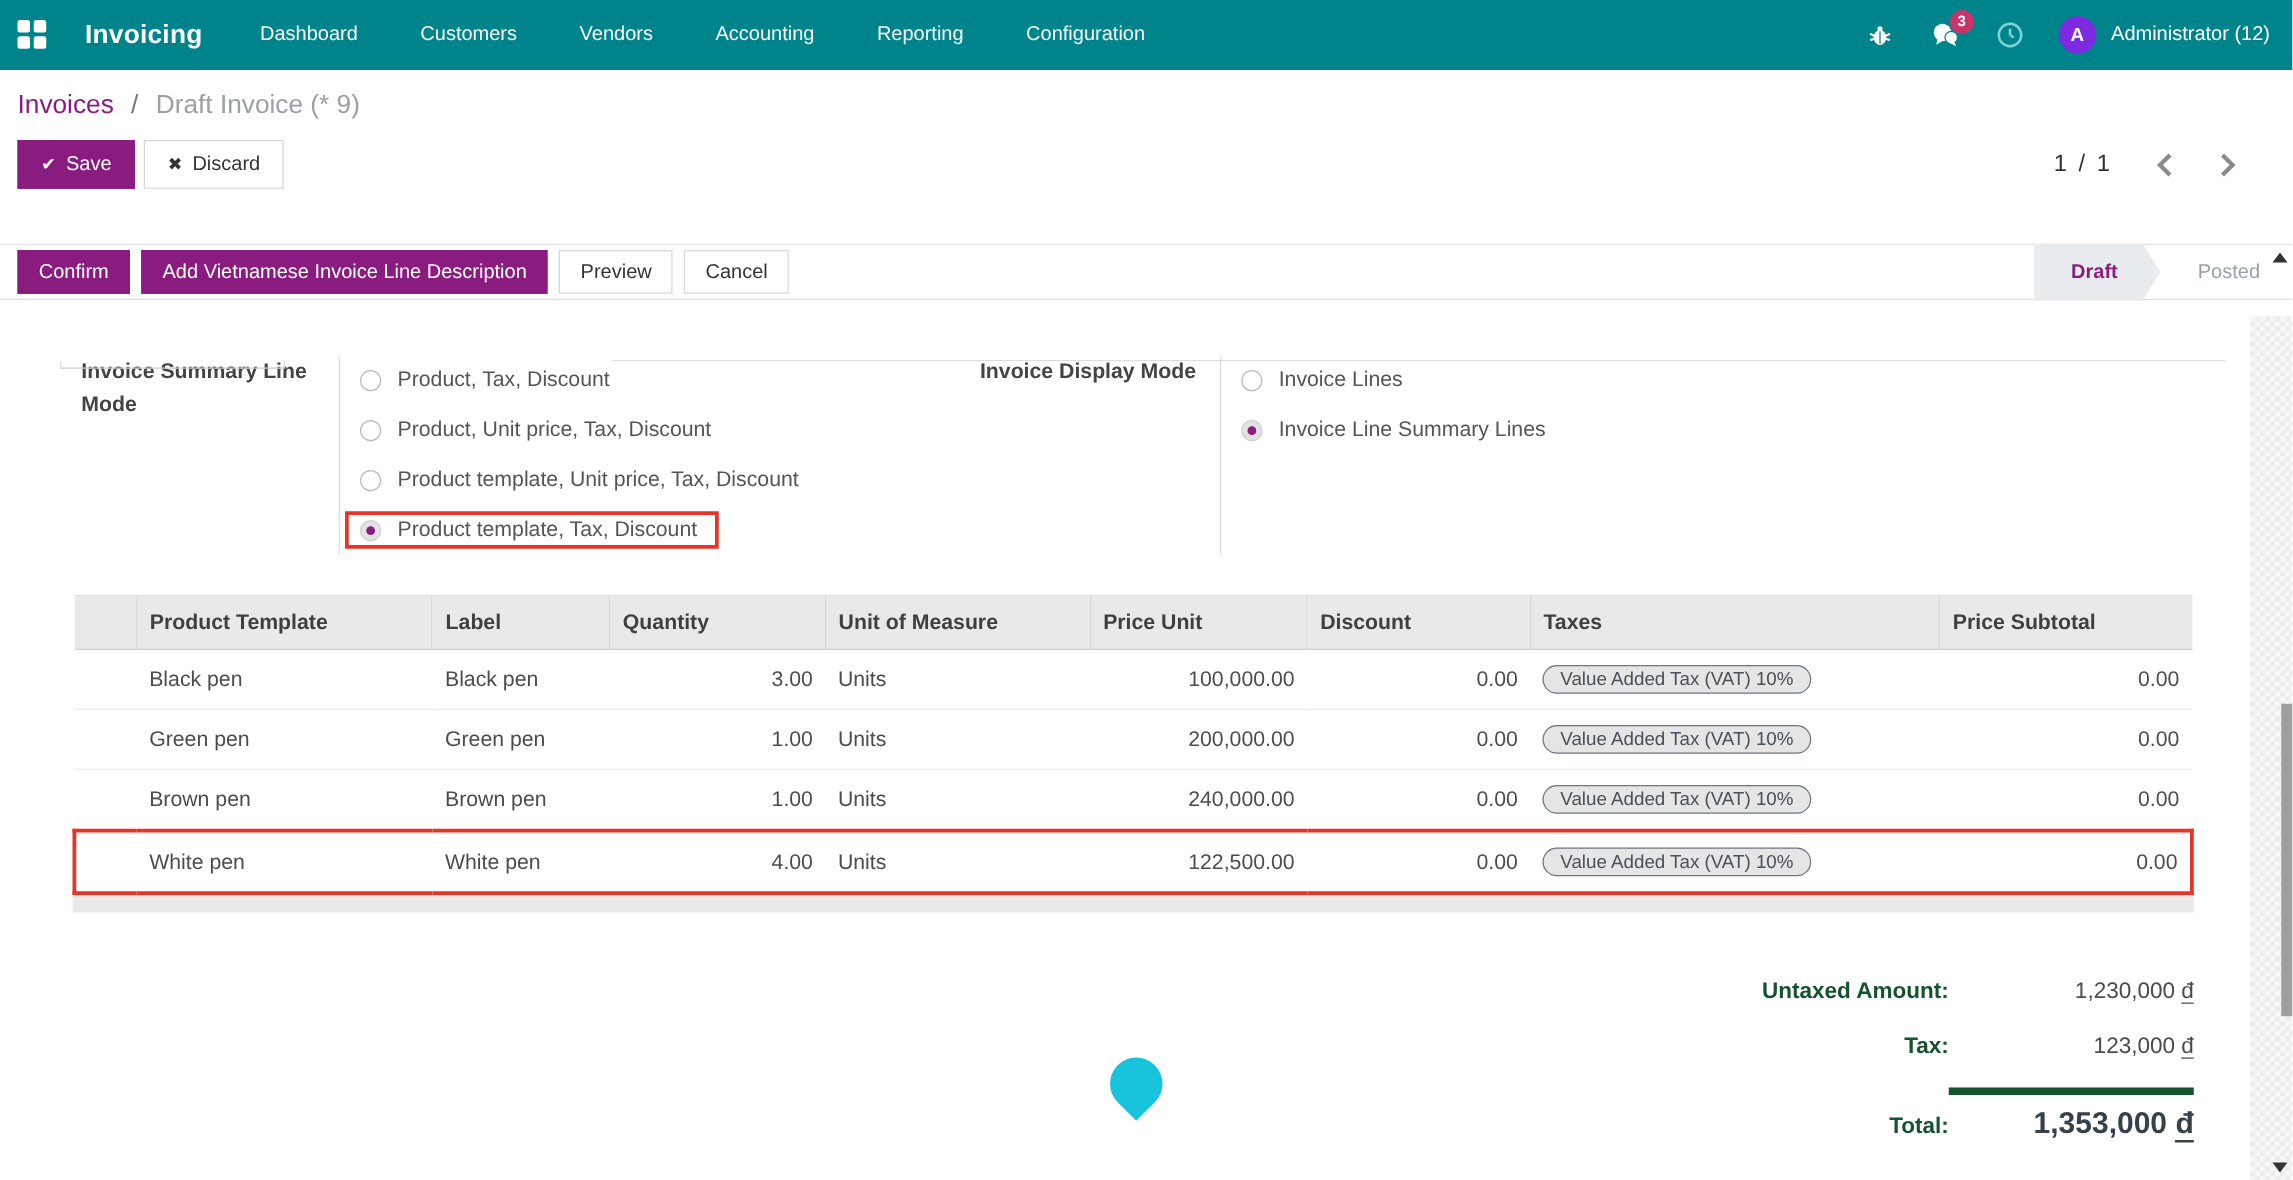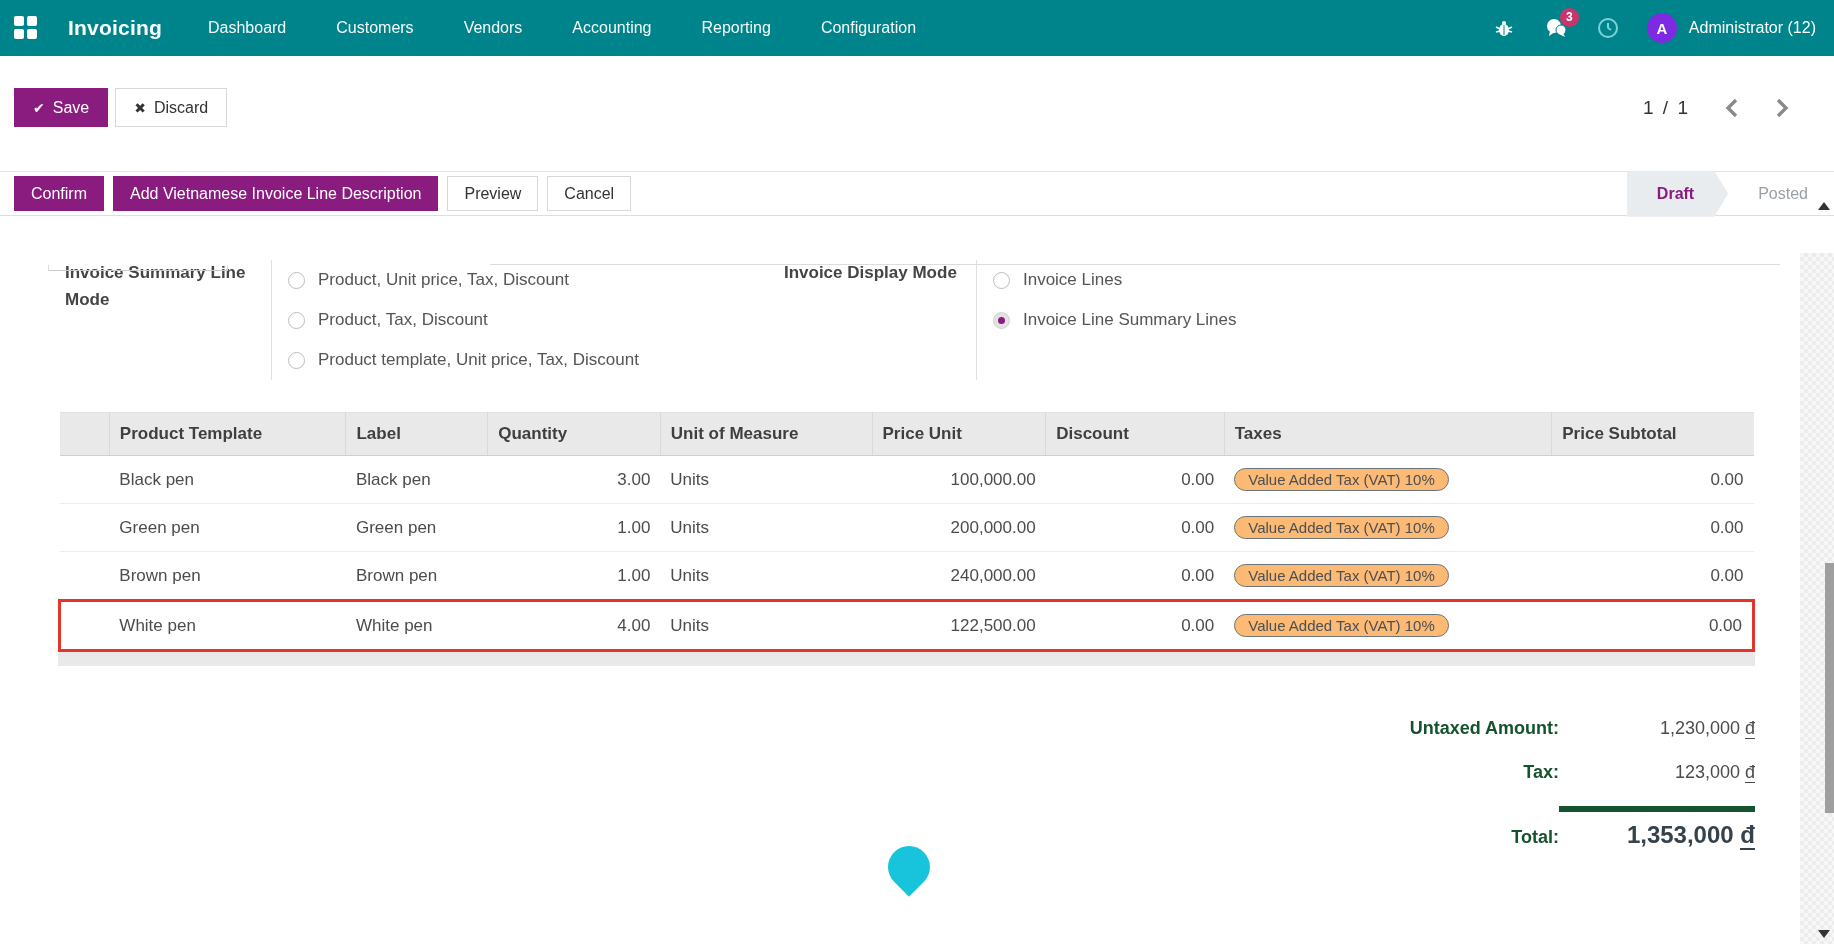--- a/index.html
+++ b/index.html
@@ -78,21 +78,21 @@
   
   .lines-table { margin:32px 0 0 58px; width:1697px; border-collapse:collapse; font-size:17px; }
   .lines-table th { background:#e9e9e9; color:#3f3f3f; font-weight:700; text-align:left;
     padding:11px 10px; border-bottom:1px solid #cfcfcf; border-top:1px solid #e0e0e0;
     border-right:1px solid #d9d9d9; white-space:nowrap; }
   .lines-table th:last-child { border-right:none; }
   .lines-table td { padding:12px 10px; border-top:1px solid #ececec; white-space:nowrap; color:#4c4c4c;}
   .lines-table tr:first-child td { border-top:none; }
   .num { text-align:right; }
   .tax-pill { display:inline-block; border:1px solid #6c757d; border-radius:14px;
-    padding:2px 13px; font-size:15px; color:#495057; background:#fdba74; cursor:pointer;}
+    padding:2px 13px; font-size:15px; color:#495057; background:#e5e5e5; cursor:pointer;}
   tr.highlight td { border-top:3px solid #e5352b; border-bottom:3px solid #e5352b; }
   tr.highlight td:first-child { border-left:3px solid #e5352b; }
   tr.highlight td:last-child { border-right:3px solid #e5352b; }
   .table-footer-bar { margin-left:58px; width:1697px; height:14px; background:#e9e9e9; }
 
   
   .totals { margin:52px 79px 0 0; display:flex; flex-direction:column; align-items:flex-end; gap:23px; }
   .total-line { display:flex; align-items:baseline; }
   .total-label { font-size:18px; font-weight:700; color:#14532d; text-align:right; width:420px; }
   .total-value { font-size:18px; color:#4c4c4c; text-align:right; width:196px; }
@@ -169,20 +169,25 @@
           <line x1="11" y1="6" x2="11" y2="11" stroke="#7fd2d6" stroke-width="2"></line>
           <line x1="11" y1="11" x2="14" y2="13" stroke="#7fd2d6" stroke-width="2"></line>
         </svg>
       </div>
       <div class="avatar">A</div>
       <div class="user-name">Administrator (12)</div>
     </div>
   </div>
 
   <div class="control-panel">
+    <div class="breadcrumb">
+      <span class="parent">Invoices</span>
+      <span class="sep">/</span>
+      <span class="current">Draft Invoice (* 9)</span>
+    </div>
     <div class="action-row">
       <button class="btn btn-primary">
         <span class="glyph">✔</span><span>Save</span>
       </button>
       <button class="btn btn-default" style="margin-left:7px;">
         <span class="glyph">✖</span><span>Discard</span>
       </button>
       <div class="pager">
         <span class="pager-count">1 / 1</span>
         <span class="pager-arrow">
@@ -213,29 +218,35 @@
   <div class="sheet">
     <div class="tab-remnant-line1"></div>
     <div class="tab-remnant-line2"></div>
 
     <div class="form-row">
       <div class="field-group">
         <div class="field-label">Invoice Summary Line Mode</div>
         <div class="options">
           <div class="option">
             <span class="radio"></span>
+            <span>Product, Tax, Discount</span>
+          </div>
+          <div class="option">
+            <span class="radio"></span>
             <span>Product, Unit price, Tax, Discount</span>
-          </div>
-          <div class="option">
-            <span class="radio"></span>
-            <span>Product, Tax, Discount</span>
           </div>
           <div class="option">
             <span class="radio"></span>
             <span>Product template, Unit price, Tax, Discount</span>
+          </div>
+          <div class="option">
+            <span class="red-box">
+              <span class="radio checked"></span>
+              <span>Product template, Tax, Discount</span>
+            </span>
           </div>
         </div>
       </div>
 
       <div class="field-group group-right">
         <div class="field-label">Invoice Display Mode</div>
         <div class="options">
           <div class="option">
             <span class="radio"></span>
             <span>Invoice Lines</span>

